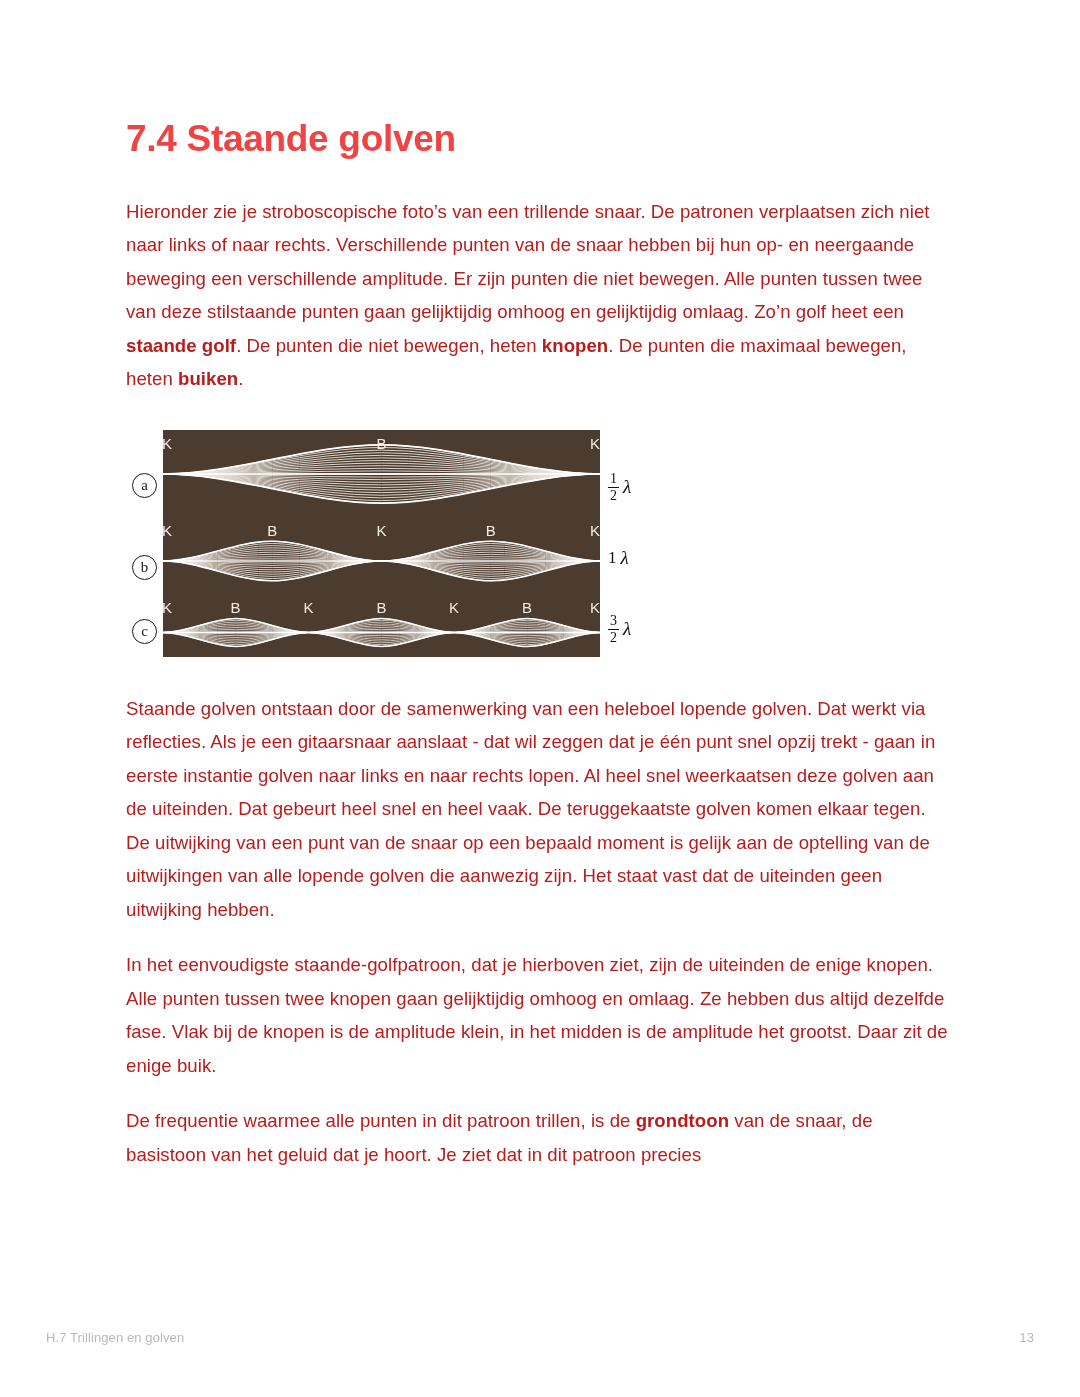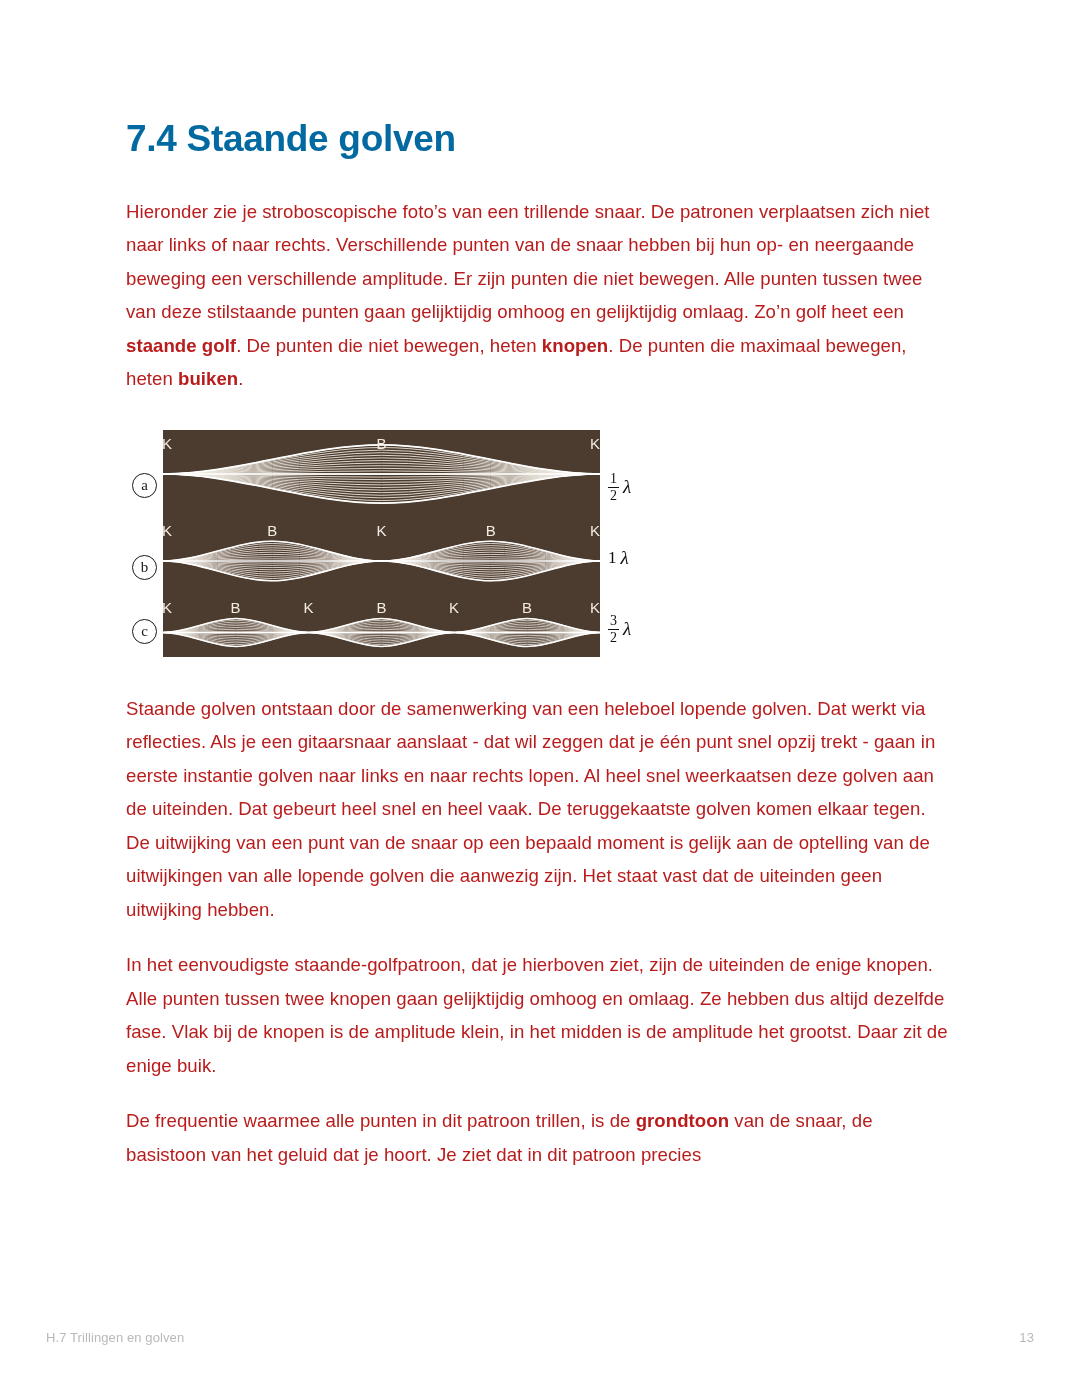--- a/index.html
+++ b/index.html
@@ -30,21 +30,21 @@
     top: 118px;
     width: 828px;
   }
 
   h1.doc-title {
     font-size: 37px;
     font-weight: 700;
     letter-spacing: -0.3px;
     margin: 0 0 34px 0;
     line-height: 1.15;
-    color: #0369a1;
+    color: #ef4444;
   }
 
   h2.section-title {
     font-size: 27px;
     font-weight: 700;
     margin: 0 0 20px 0;
     line-height: 1.2;
     color: #111111;
   }
 

